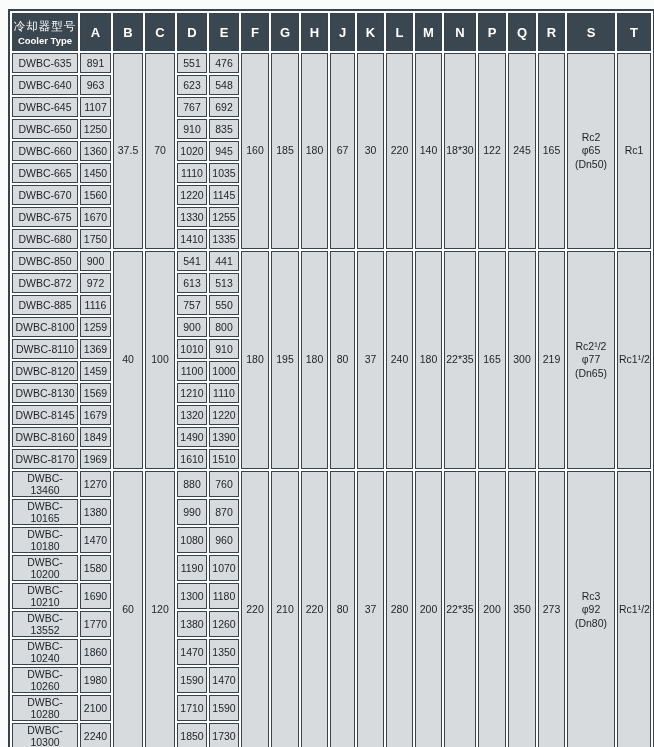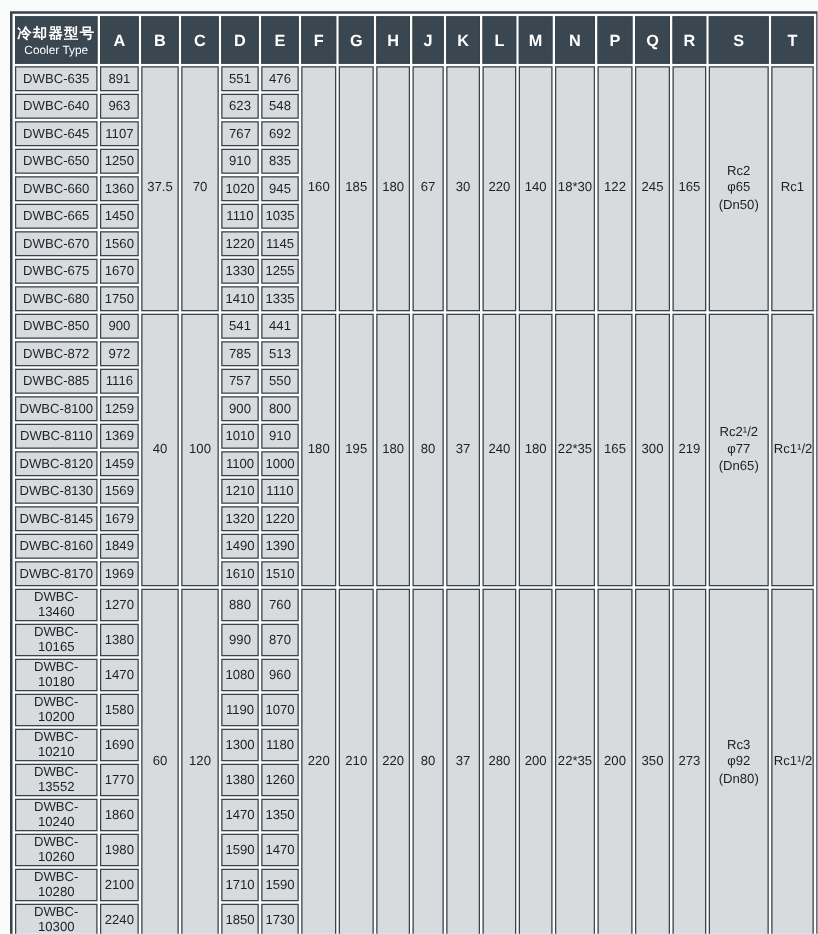--- a/index.html
+++ b/index.html
@@ -3,22 +3,22 @@
 <meta charset="utf-8">
 <style>
   html,body{margin:0;padding:0;background:#ffffff;font-family:"Liberation Sans",sans-serif;}
   .page{width:654px;height:747px;box-sizing:border-box;padding:9px 8px;background:#fafbfb;}
   table.spec{border-collapse:separate;border-spacing:2px;background:#fdfdfd;border:2px solid #38434b;
     table-layout:fixed;width:638px;}
   th,td{box-sizing:border-box;border:1px solid #38434b;background:#d7dbdd;text-align:center;
     vertical-align:middle;font-size:10.5px;color:#1c2126;padding:0 1px;height:20px;overflow:hidden;}
   thead th{background:#3a4650;color:#ffffff;font-weight:bold;font-size:13px;height:38px;}
   th.name-h{padding:2px 0;}
-  .name-h .zh{font-size:11.5px;font-weight:bold;letter-spacing:1px;}
-  .name-h .en{font-size:9.5px;font-weight:normal;margin-top:1px;}
+  .name-h .zh{font-size:11.5px;font-weight:normal;letter-spacing:1px;}
+  .name-h .en{font-size:9.5px;font-weight:bold;margin-top:1px;}
   td.model{font-size:10.5px;margin-left:16px;}
   td.shared{white-space:pre-line;line-height:1.3;}
 </style>
 </head>
 <body>
 
 <div class="page">
   <table class="spec">
     <colgroup id="colgroup">
         <col style="width: 66px;">
@@ -158,21 +158,21 @@
           <td class="shared" rowspan="10">300</td>
           <td class="shared" rowspan="10">219</td>
           <td class="shared" rowspan="10">Rc2¹/2
 φ77
 (Dn65)</td>
           <td class="shared" rowspan="10">Rc1¹/2</td>
         </tr>
         <tr>
           <td class="model">DWBC-872</td>
           <td>972</td>
-          <td>785</td>
+          <td>613</td>
           <td>513</td>
         </tr>
         <tr>
           <td class="model">DWBC-885</td>
           <td>1116</td>
           <td>757</td>
           <td>550</td>
         </tr>
         <tr>
           <td class="model">DWBC-8100</td>

